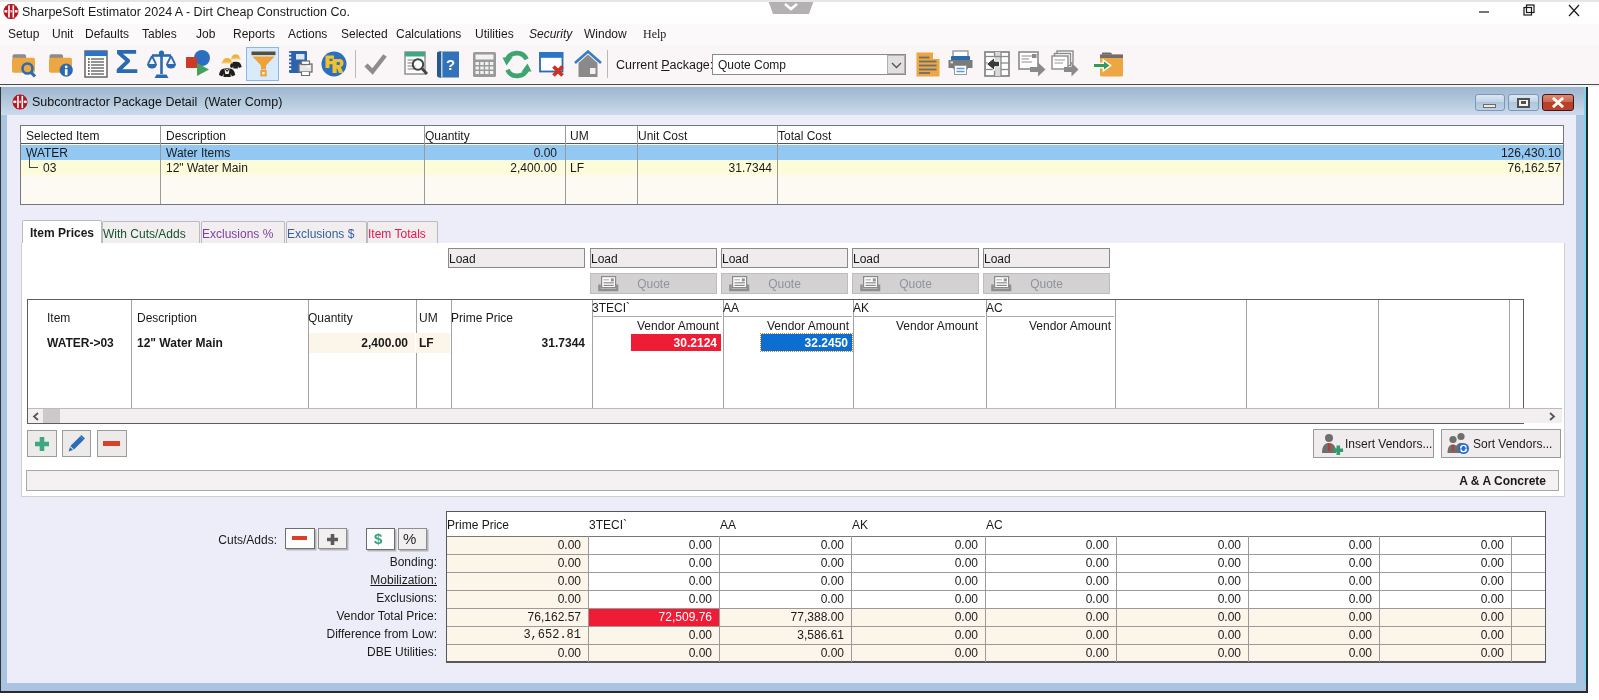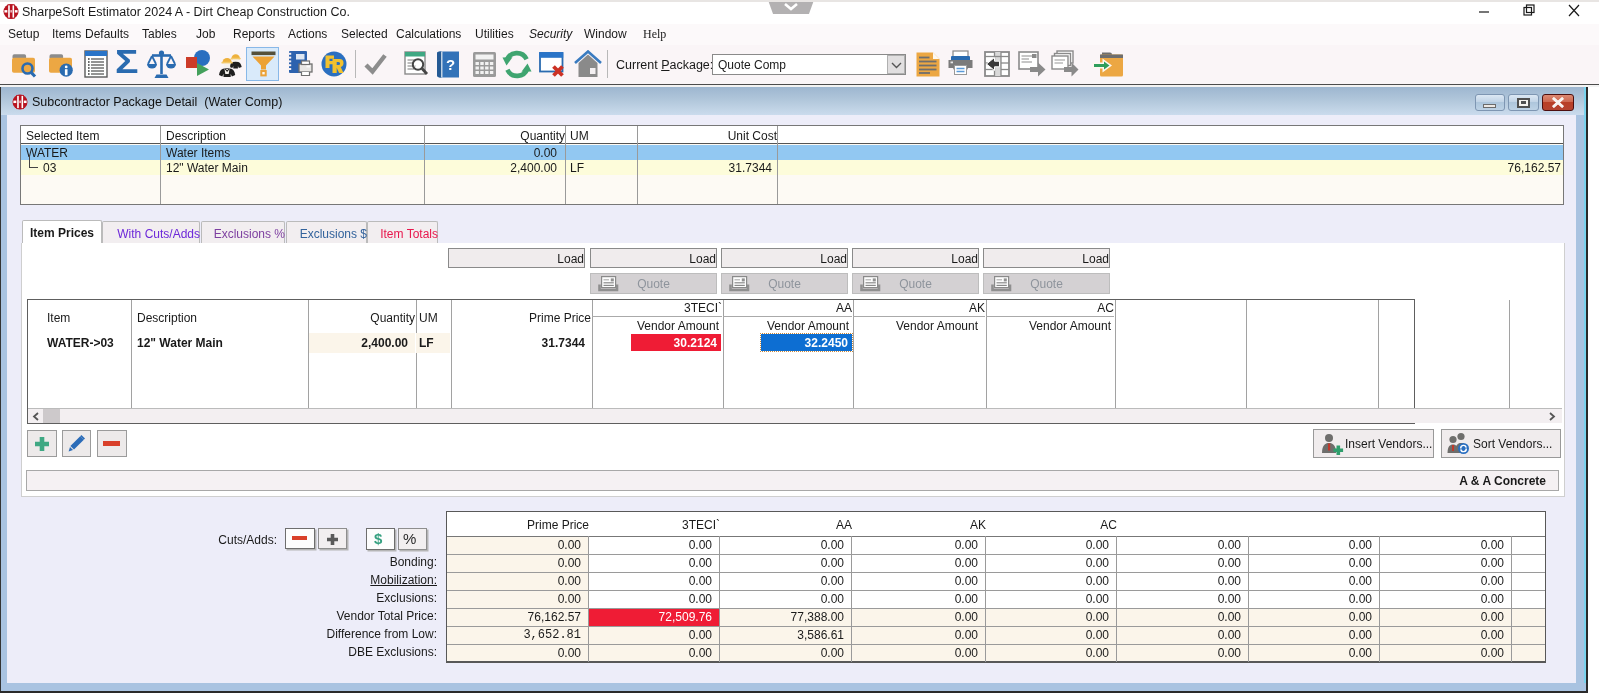--- a/index.html
+++ b/index.html
@@ -1,20 +1,20 @@
 <!DOCTYPE html>
 <html><head>
 <meta charset="utf-8">
 <style>
 * { margin:0; padding:0; box-sizing:border-box; }
 html,body { width:1599px; height:700px; overflow:hidden; background:#fff;
   font-family:"Liberation Sans", sans-serif; font-size:12px; color:#1a1a1a; }
 .abs { position:absolute; }
 .r { text-align:right; }
-.c { text-align:right; }
+.c { text-align:left; }
 .b { font-weight:bold; }
 .quote { width:127px;height:21px;background:#d4d1d3;border:1px solid #bdbdbd;color:#8e949c;text-align:center;padding-top:3px; }
 .quote svg { position:absolute; left:7px; top:2px; }
 .vl { position:absolute; top:0; width:1px; height:108px; background:#a2a2a2; }
 .hl { position:absolute; left:0; width:1098px; height:1px; background:#9a9a9a; }
 .sv { position:absolute; top:24px; width:1px; height:126px; background:#9a9a9a; }
 .sc { position:absolute; text-align:right; }
 .s0 { left:8px;  width:126px; }
 .s1 { left:150px; width:115px; }
 .s2 { left:281px; width:116px; }
@@ -48,21 +48,21 @@
 <svg class="abs" style="left:1478px;top:4px" width="104" height="14" viewBox="0 0 104 14">
   <line x1="1" y1="8" x2="11" y2="8" stroke="#1a1a1a" stroke-width="1.2"></line>
   <rect x="46" y="3.5" width="7.5" height="7.5" fill="none" stroke="#1a1a1a" stroke-width="1.2"></rect>
   <rect x="48.5" y="1" width="7.5" height="7.5" fill="none" stroke="#1a1a1a" stroke-width="1.2"></rect>
   <path d="M91 1 L101 12 M101 1 L91 12" stroke="#1a1a1a" stroke-width="1.2"></path>
 </svg>
 
 <div class="abs" style="left:0;top:24px;width:1599px;height:21px;background:#fcf9fa;"></div>
 <div class="abs" style="left:0;top:27px;width:1599px;height:15px;">
 <span class="abs" style="left:8px;">Setup</span>
-<span class="abs" style="left:52px;">Items</span>
+<span class="abs" style="left:52px;">Unit</span>
 <span class="abs" style="left:85px;">Defaults</span>
 <span class="abs" style="left:142px;">Tables</span>
 <span class="abs" style="left:196px;">Job</span>
 <span class="abs" style="left:233px;">Reports</span>
 <span class="abs" style="left:288px;">Actions</span>
 <span class="abs" style="left:341px;">Selected</span>
 <span class="abs" style="left:396px;">Calculations</span>
 <span class="abs" style="left:475px;">Utilities</span>
 <span class="abs" style="left:529px;font-style:italic;">Security</span>
 <span class="abs" style="left:584px;">Window</span>
@@ -365,42 +365,44 @@
   <div class="abs" style="left:403px;top:0;width:1px;height:78px;background:#9a9a9a;"></div>
   <div class="abs" style="left:544px;top:0;width:1px;height:78px;background:#9a9a9a;"></div>
   <div class="abs" style="left:616px;top:0;width:1px;height:78px;background:#9a9a9a;"></div>
   <div class="abs" style="left:756px;top:0;width:1px;height:78px;background:#9a9a9a;"></div>
 
   <div class="abs" style="left:5px;top:3px;">Selected Item</div>
   <div class="abs" style="left:145px;top:3px;">Description</div>
   <div class="abs c" style="left:404px;top:3px;width:140px;">Quantity</div>
   <div class="abs" style="left:549px;top:3px;">UM</div>
   <div class="abs c" style="left:617px;top:3px;width:139px;">Unit Cost</div>
+  <div class="abs c" style="left:757px;top:3px;width:785px;">Total Cost</div>
 
   <div class="abs" style="left:5px;top:20px;">WATER</div>
   <div class="abs" style="left:145px;top:20px;">Water Items</div>
   <div class="abs r" style="left:404px;top:20px;width:132px;">0.00</div>
+  <div class="abs r" style="left:757px;top:20px;width:783px;">126,430.10</div>
 
   <div class="abs" style="left:8px;top:29px;width:9px;height:13px;border-left:1px solid #444;border-bottom:1px solid #444;"></div>
   <div class="abs" style="left:22px;top:35px;">03</div>
   <div class="abs" style="left:145px;top:35px;">12" Water Main</div>
   <div class="abs r" style="left:404px;top:35px;width:132px;">2,400.00</div>
   <div class="abs" style="left:549px;top:35px;">LF</div>
   <div class="abs r" style="left:617px;top:35px;width:134px;">31.7344</div>
   <div class="abs r" style="left:757px;top:35px;width:783px;">76,162.57</div>
 </div>
 
 <div id="tabs">
   <div class="abs" style="left:102px;top:221px;width:98px;height:22px;background:#f2eef0;border:1px solid #bbb;border-bottom:none;border-radius:2px 2px 0 0;"></div>
   <div class="abs" style="left:201px;top:221px;width:84px;height:22px;background:#f2eef0;border:1px solid #bbb;border-bottom:none;border-radius:2px 2px 0 0;"></div>
   <div class="abs" style="left:286px;top:221px;width:81px;height:22px;background:#f2eef0;border:1px solid #bbb;border-bottom:none;border-radius:2px 2px 0 0;"></div>
   <div class="abs" style="left:367px;top:221px;width:71px;height:22px;background:#f2eef0;border:1px solid #bbb;border-bottom:none;border-radius:2px 2px 0 0;"></div>
   <div class="abs" style="left:22px;top:220px;width:80px;height:24px;background:#fff;border:1px solid #bbb;border-bottom:none;border-radius:2px 2px 0 0;"></div>
   <div class="abs b" style="left:26px;top:226px;width:72px;text-align:center;">Item Prices</div>
-  <div class="abs c" style="left:103px;top:227px;width:97px;color:#6d28d9;">With Cuts/Adds</div>
+  <div class="abs c" style="left:103px;top:227px;width:97px;color:#14532d;">With Cuts/Adds</div>
   <div class="abs c" style="left:202px;top:227px;width:83px;color:#7d3fa0;">Exclusions %</div>
   <div class="abs c" style="left:287px;top:227px;width:80px;color:#33639c;">Exclusions $</div>
   <div class="abs c" style="left:368px;top:227px;width:70px;color:#e8174d;">Item Totals</div>
 </div>
 
 <div class="abs" style="left:21px;top:243px;width:1544px;height:254px;background:#ffffff;border:1px solid #cfcfcf;border-top:none;"></div>
 <div id="loadrow">
   <div class="abs c" style="left:448px;top:248px;width:137px;height:20px;background:#f0eced;border:1px solid #8a8a8a;padding-top:3px;">Load</div>
   <div class="abs c" style="left:590px;top:248px;width:127px;height:20px;background:#f0eced;border:1px solid #8a8a8a;padding-top:3px;">Load</div>
   <div class="abs c" style="left:721px;top:248px;width:127px;height:20px;background:#f0eced;border:1px solid #8a8a8a;padding-top:3px;">Load</div>
@@ -432,21 +434,21 @@
       </svg>Quote</div>
   <div class="quote abs" style="left:983px;top:273px;"><svg width="22" height="16" viewBox="0 0 22 16">
         <path d="M1.5 8.5 v5.5 h17.5 v-5.5" stroke="#8f8f8f" stroke-width="2.6" fill="none"></path>
         <rect x="3.6" y="0.6" width="14" height="11" fill="#fdfdfd" stroke="#8a8a8a" stroke-width="1.2"></rect>
         <rect x="12.8" y="2.4" width="3" height="3" fill="#909090"></rect>
         <line x1="5.5" y1="3.8" x2="11" y2="3.8" stroke="#b0b0b0" stroke-width="1.2"></line>
         <line x1="5.5" y1="6.8" x2="15.8" y2="6.8" stroke="#8a8a8a" stroke-width="1.2"></line>
         <line x1="5.5" y1="9.4" x2="15.8" y2="9.4" stroke="#8a8a8a" stroke-width="1.2"></line>
       </svg>Quote</div>
 </div>
-<div id="vgrid" class="abs" style="left:27px;top:299px;width:1388px;height:125px;border:1px solid #5e5e5e;background:#fff;">
+<div id="vgrid" class="abs" style="left:27px;top:299px;width:1497px;height:125px;border:1px solid #5e5e5e;background:#fff;">
 
   <div class="vl" style="left:103px;"></div>
   <div class="vl" style="left:280px;"></div>
   <div class="vl" style="left:388px;"></div>
   <div class="vl" style="left:423px;"></div>
   <div class="vl" style="left:564px;"></div>
   <div class="vl" style="left:695px;"></div>
   <div class="vl" style="left:825px;"></div>
   <div class="vl" style="left:958px;"></div>
   <div class="vl" style="left:1087px;"></div>
@@ -529,21 +531,21 @@
 <div class="abs b r" style="left:1200px;top:474px;width:346px;">A &amp; A Concrete</div>
 
 <div id="summary">
 
   <div class="abs r" style="left:150px;top:533px;width:127px;">Cuts/Adds:</div>
   <div class="abs r" style="left:200px;top:555px;width:237px;">Bonding:</div>
   <div class="abs r" style="left:200px;top:573px;width:237px;text-decoration:underline;">Mobilization:</div>
   <div class="abs r" style="left:200px;top:591px;width:237px;">Exclusions:</div>
   <div class="abs r" style="left:200px;top:609px;width:237px;">Vendor Total Price:</div>
   <div class="abs r" style="left:200px;top:627px;width:237px;">Difference from Low:</div>
-  <div class="abs r" style="left:200px;top:645px;width:237px;">DBE Exclusions:</div>
+  <div class="abs r" style="left:200px;top:645px;width:237px;">DBE Utilities:</div>
 
   <div class="abs" style="left:285px;top:528px;width:30px;height:21px;background:#fdfdfd;border:1.5px solid #6e6e6e;box-shadow:1.5px 1.5px 0 #b5b5b5;"></div>
   <div class="abs" style="left:292px;top:536px;width:15px;height:4px;background:#d9402a;"></div>
   <div class="abs" style="left:318px;top:528px;width:29px;height:21px;background:#f2eff0;border:1.5px solid #8e8e8e;box-shadow:1.5px 1.5px 0 #b5b5b5;"></div>
   <svg class="abs" style="left:326px;top:533px" width="13" height="13" viewBox="0 0 13 13">
       <path d="M6.5 1 V12 M1 6.5 H12" stroke="#5a5a5a" stroke-width="3.6"></path>
     </svg>
   <div class="abs" style="left:366px;top:528px;width:29px;height:22px;background:#fdfdfd;border:1.5px solid #6e6e6e;box-shadow:1.5px 1.5px 0 #b5b5b5;"></div>
   <div class="abs b" style="left:374px;top:530px;color:#35a080;font-size:15px;">$</div>
   <div class="abs" style="left:398px;top:528px;width:29px;height:22px;background:#f2eff0;border:1.5px solid #8e8e8e;box-shadow:1.5px 1.5px 0 #b5b5b5;"></div>

